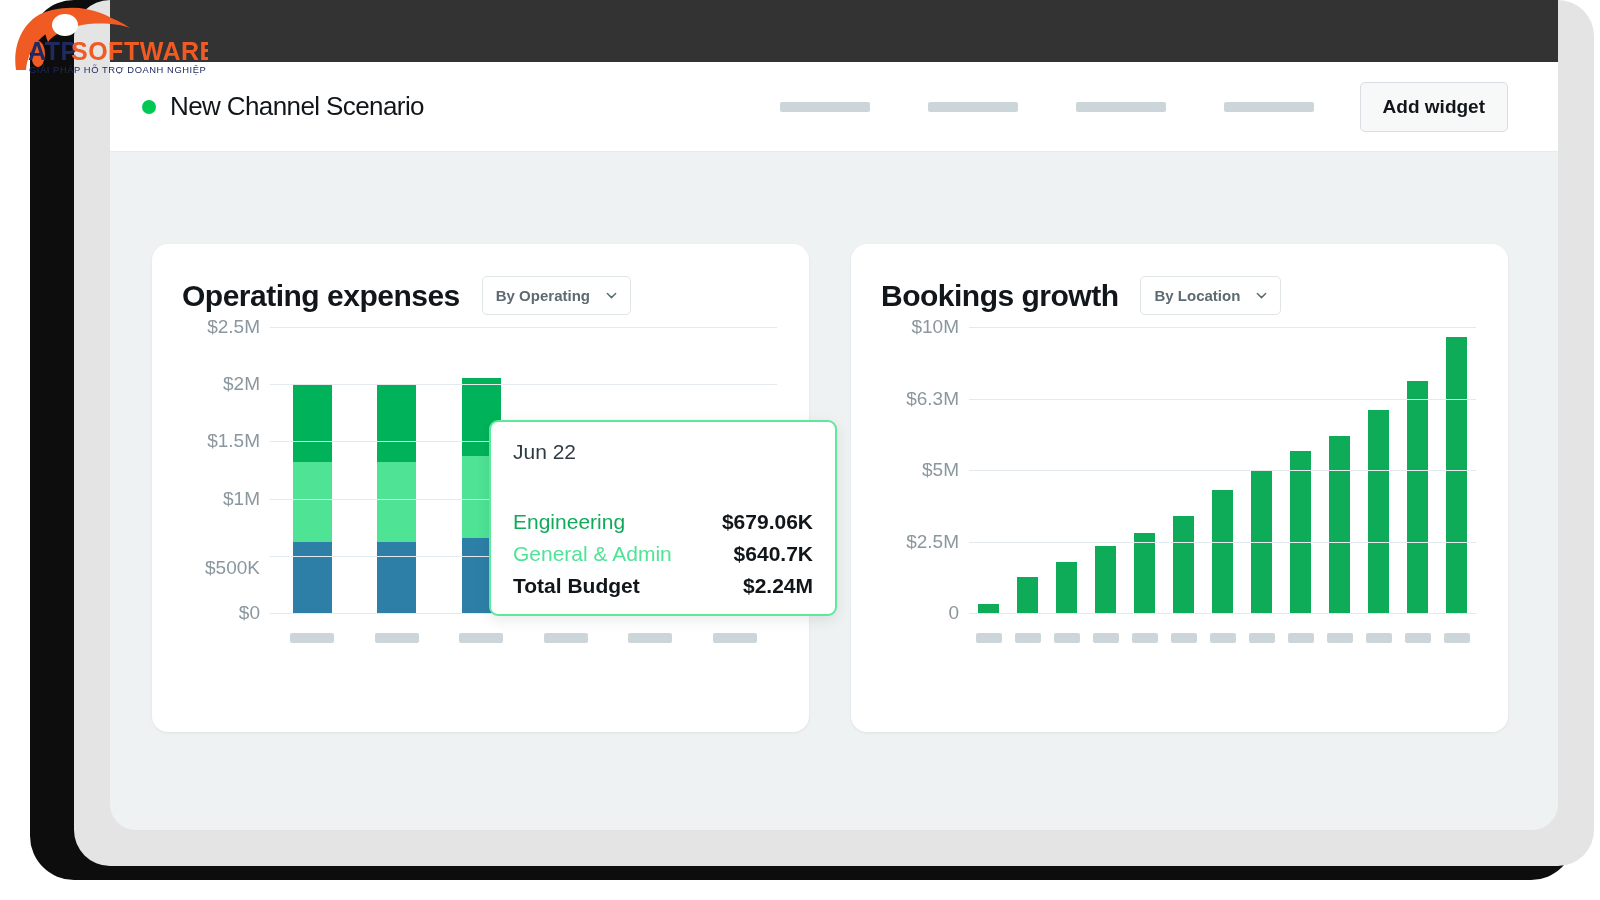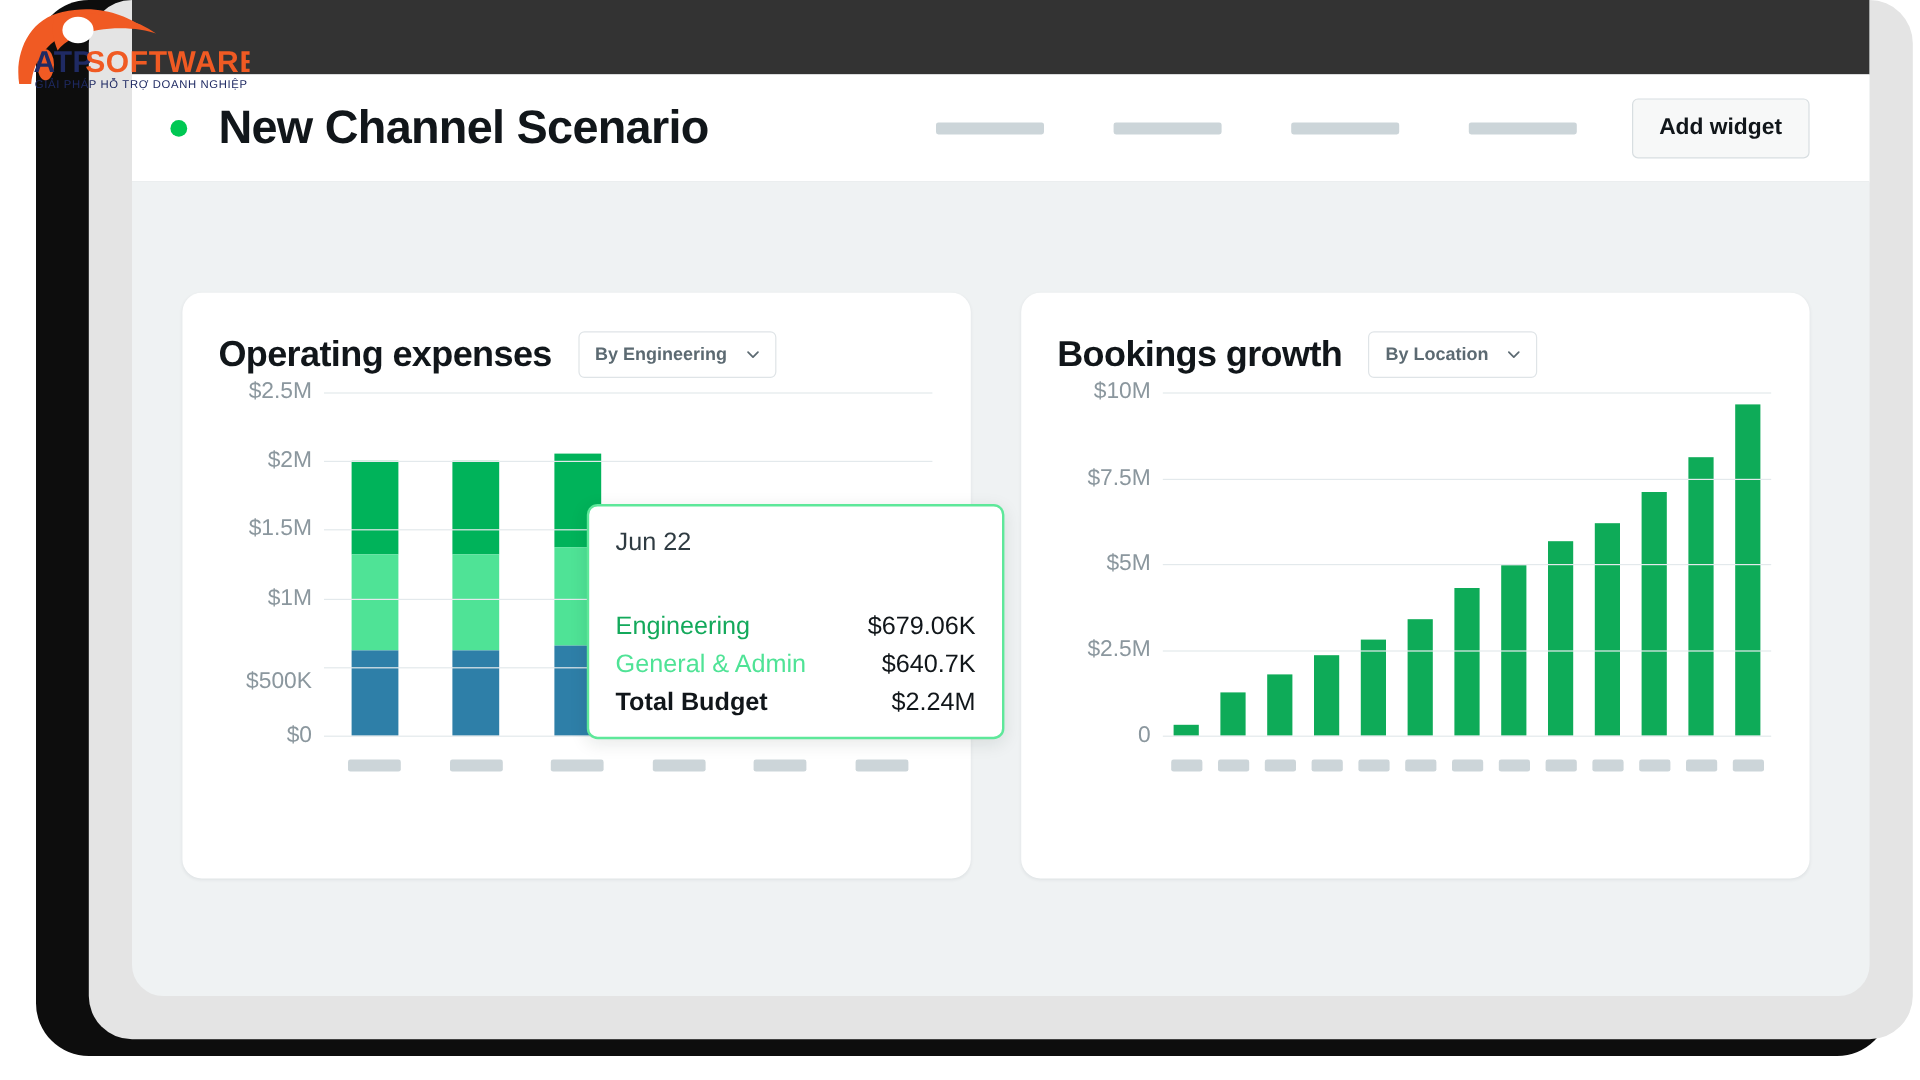--- a/index.html
+++ b/index.html
@@ -36,21 +36,21 @@
 
   
   #appheader {
     position: absolute; left: 0; top: 62px; width: 100%; height: 90px;
     background: #ffffff; border-bottom: 1px solid #e6eaec;
     display: flex; align-items: center; padding: 0 50px 0 32px;
   }
   #scenario-title-wrap { display: flex; align-items: center; gap: 14px; }
   #status-dot { width: 14px; height: 14px; border-radius: 50%; background: #00c853; flex: 0 0 auto; }
   #scenario-title {
-    font-size: 39px; font-weight: 700; color: #11161a; letter-spacing: -.6px; white-space: nowrap; margin-left: 12px;
+    font-size: 26px; font-weight: 400; color: #11161a; letter-spacing: -.6px; white-space: nowrap;
   }
   #header-spacer { flex: 1 1 auto; }
   #nav-placeholders { display: flex; align-items: center; gap: 58px; margin-right: 46px; }
   .nav-ph { width: 90px; height: 10px; background: #ccd5d9; border-radius: 2px; }
   #add-widget-btn {
     background: #f7f8f8; border: 1px solid #d8dee1; border-radius: 5px;
     padding: 13px 22px; font-size: 19px; font-weight: 700; color: #11161a;
     cursor: pointer; white-space: nowrap; font-family: "Liberation Sans", sans-serif;
   }
 
@@ -94,21 +94,21 @@
   
   #tooltip {
     position: absolute; left: 307px; top: 93px; width: 348px;
     background: #ffffff; border: 2px solid #5ee89a; border-radius: 9px;
     padding: 18px 22px 16px 22px; z-index: 40;
     box-shadow: 0 4px 14px rgba(20,40,30,.10);
   }
   #tooltip-date { font-size: 21px; color: #2f3b42; margin-bottom: 10px; }
   .tt-row { display: flex; justify-content: space-between; align-items: baseline; margin-top: 8px; gap: 12px; }
   .tt-name { font-size: 21px; white-space: nowrap; }
-  .tt-val { font-size: 21px; font-weight: 400; color: #11161a; white-space: nowrap; }
+  .tt-val { font-size: 21px; font-weight: 700; color: #11161a; white-space: nowrap; }
   .tt-row.total .tt-name { font-weight: 700; color: #11161a; }
 </style>
 </head>
 <body>
 
 <div id="logo">
   <svg width="200" height="72" viewBox="0 0 200 72" xmlns="http://www.w3.org/2000/svg">
     <g>
       <path d="M8 66 C4 40, 16 12, 44 6 C76 -1, 98 10, 112 19 C96 16, 76 14, 58 20 C32 28, 20 46, 18 66 Z" fill="#f05a23"></path>
       <path d="M38 10 C64 4, 100 8, 122 24 C112 20, 92 18, 74 21 C58 24, 46 30, 40 38 C36 28, 34 18, 38 10 Z" fill="#f05a23"></path>
@@ -141,21 +141,21 @@
         </div>
         <button id="add-widget-btn">Add widget</button>
       </div>
 
       <div id="dashboard">
 
         <div class="card">
           <div class="card-head">
             <span class="card-title">Operating expenses</span>
             <div class="dropdown">
-              <span>By Engineering</span>
+              <span>By Operating</span>
               <svg class="chev" viewBox="0 0 12 12">
                 <path d="M1.5 3.8 L6 8.3 L10.5 3.8" fill="none" stroke="#5c6a72" stroke-width="1.6" stroke-linecap="round" stroke-linejoin="round"></path>
               </svg>
             </div>
           </div>
 
           <div class="chart" id="chart-oe">
             <div class="ylabels" id="oe-ylabels">
                 <div class="ylab" style="top: 0px;">$2.5M</div>
                 <div class="ylab" style="top: 57.2px;">$2M</div>
@@ -258,21 +258,21 @@
               <span>By Location</span>
               <svg class="chev" viewBox="0 0 12 12">
                 <path d="M1.5 3.8 L6 8.3 L10.5 3.8" fill="none" stroke="#5c6a72" stroke-width="1.6" stroke-linecap="round" stroke-linejoin="round"></path>
               </svg>
             </div>
           </div>
 
           <div class="chart" id="chart-bg">
             <div class="ylabels" id="bg-ylabels">
                 <div class="ylab" style="top: 0px;">$10M</div>
-                <div class="ylab" style="top: 71.5px;">$7.5M</div>
+                <div class="ylab" style="top: 71.5px;">$6.3M</div>
                 <div class="ylab" style="top: 143px;">$5M</div>
                 <div class="ylab" style="top: 214.5px;">$2.5M</div>
                 <div class="ylab" style="top: 286px;">0</div>
               </div>
             <div class="plot" id="bg-plot">
               <div class="bars" id="bg-bars">
                   <div class="bslot">
                     <div class="bar" style="width: 52%;">
                       <div class="seg" style="height: 8.58px; background: rgb(14, 171, 88);"></div>
                     </div>

